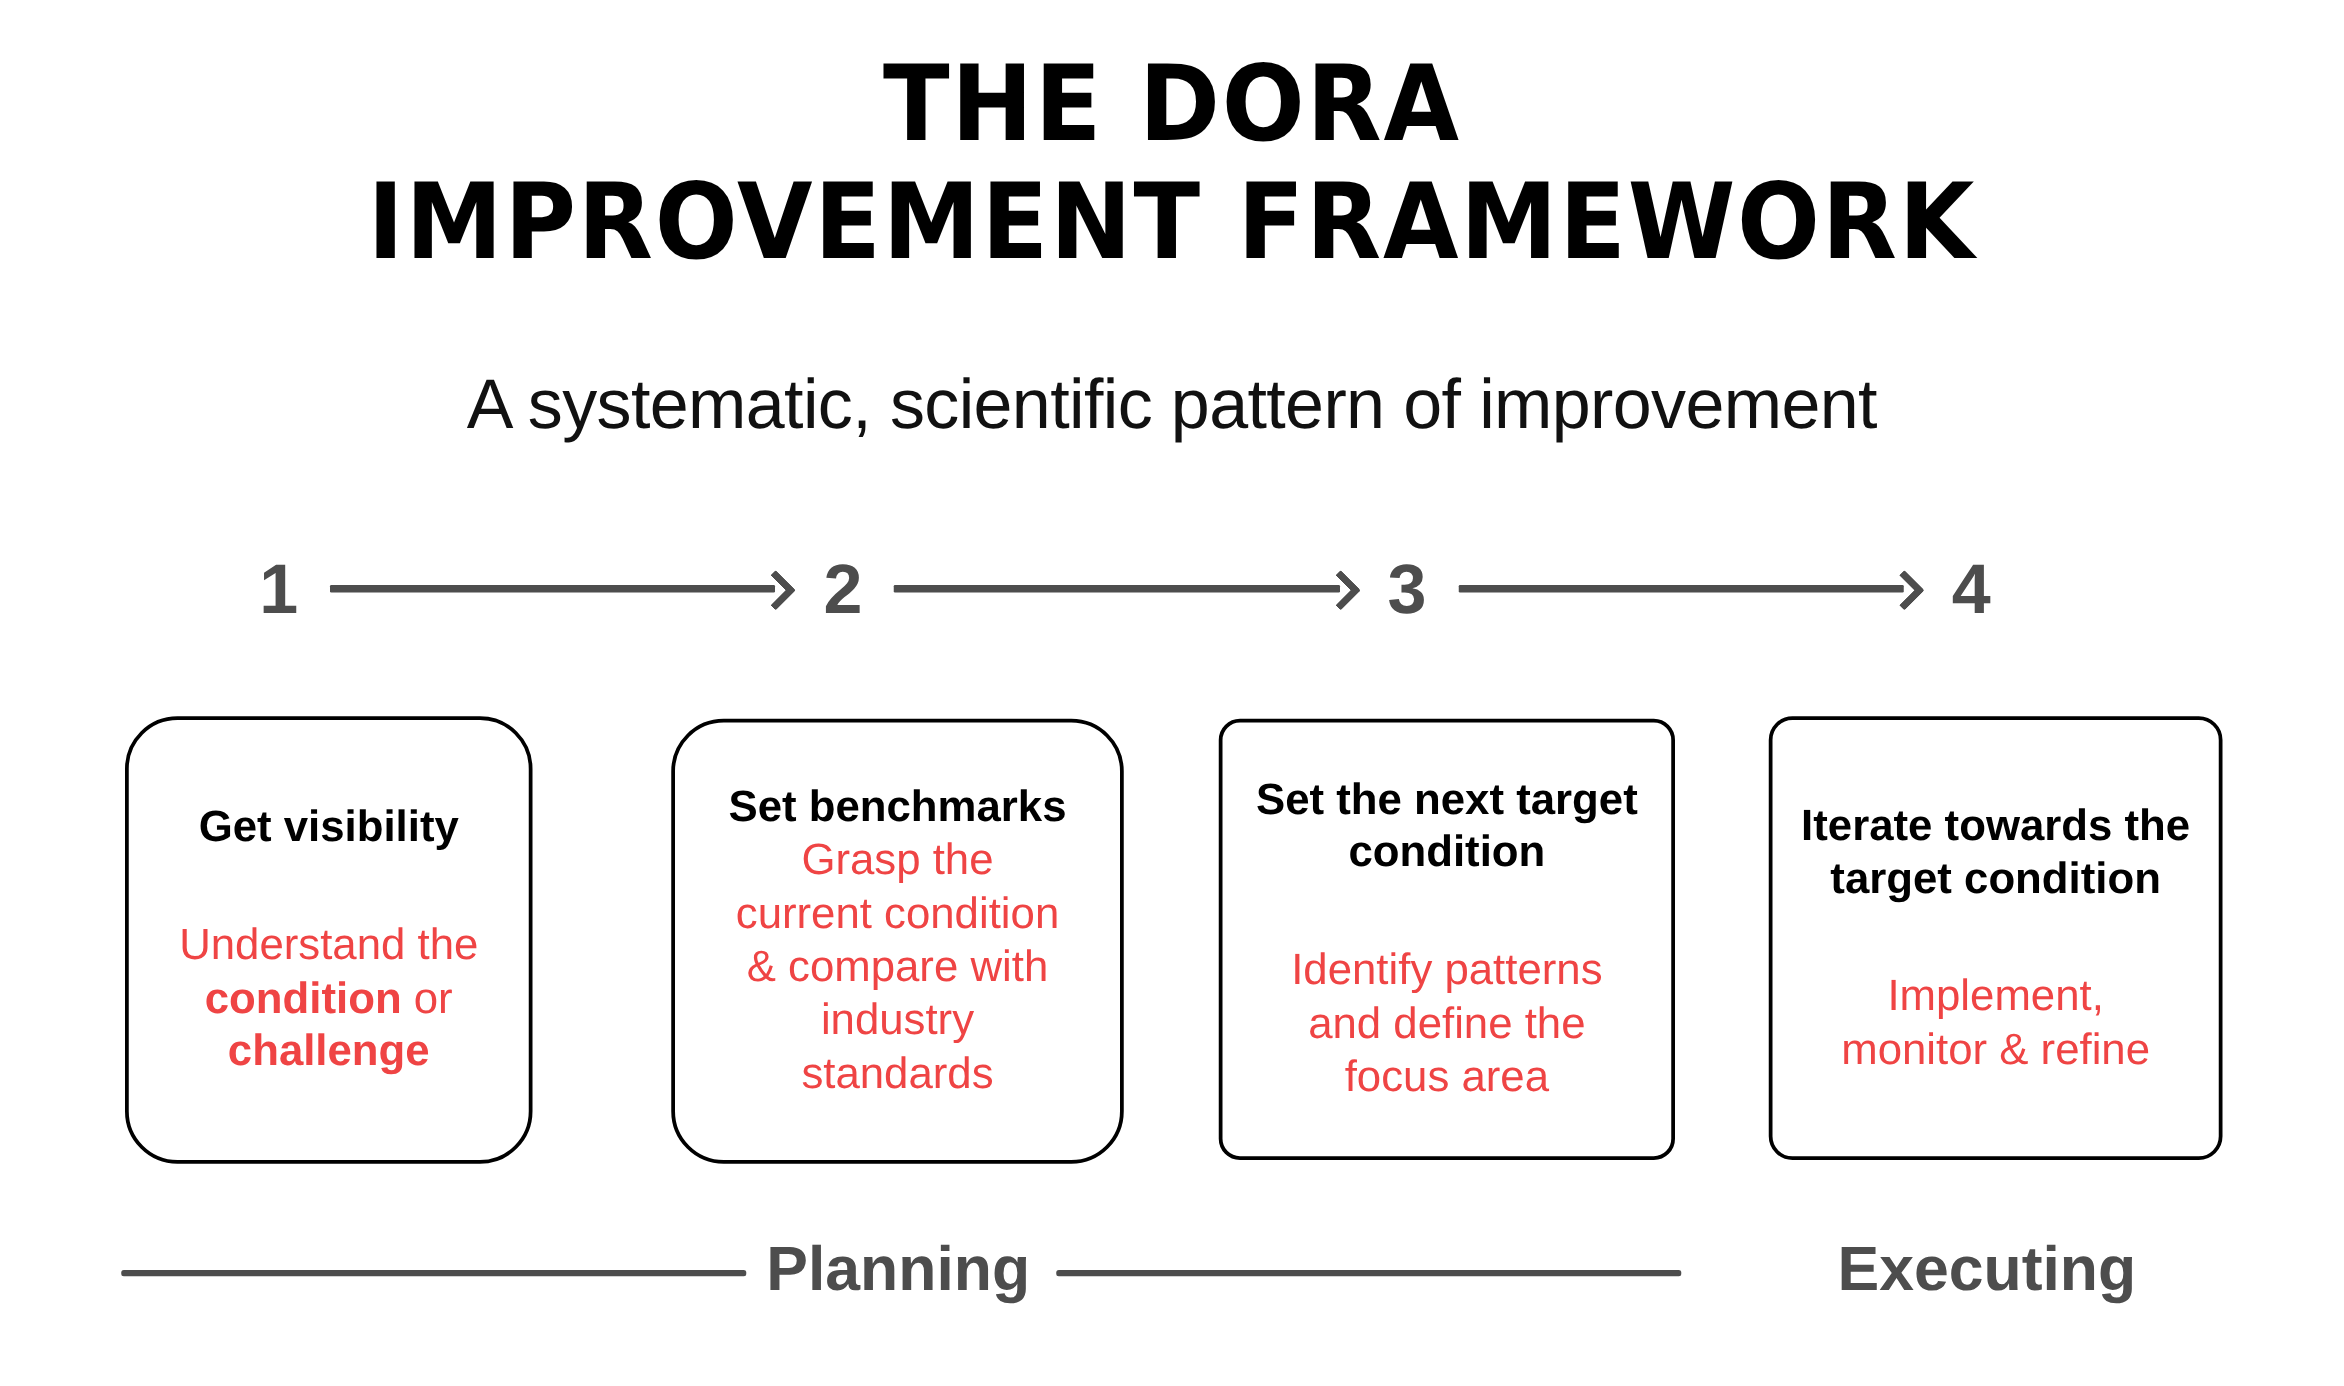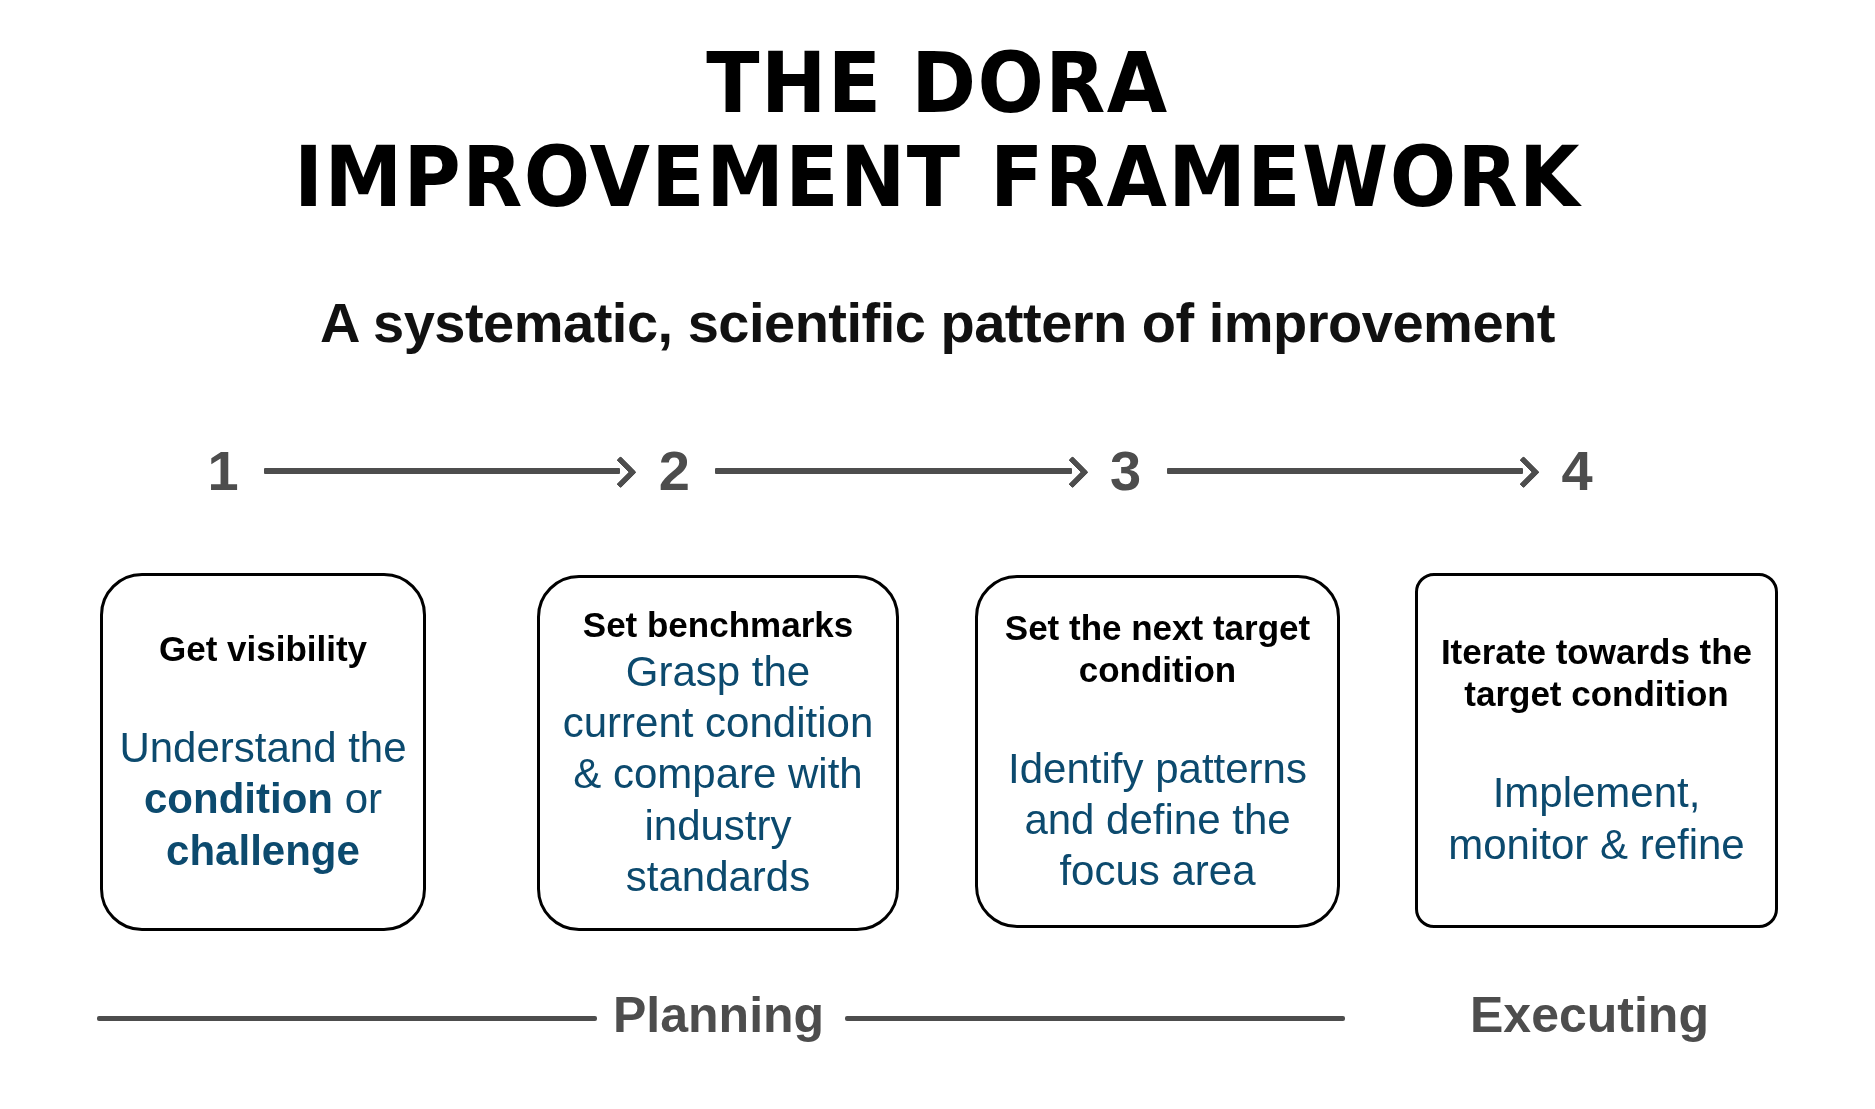--- a/index.html
+++ b/index.html
@@ -43,21 +43,21 @@
   }
 
   
   .subtitle {
     position: absolute;
     left: 0;
     top: 272px;
     width: 1875px;
     text-align: center;
     font-family: "Liberation Sans", sans-serif;
-    font-weight: 700;
+    font-weight: 400;
     font-size: 56px;
     letter-spacing: -0.5px;
     color: #111111;
   }
 
   
   .steps-row {
     position: absolute;
     left: 200px;
     top: 418px;
@@ -123,32 +123,32 @@
   .card .heading {
     font-family: "Liberation Sans", sans-serif;
     font-weight: bold;
     font-size: 35px;
     line-height: 1.2;
     color: #000000;
   }
   .card .body {
     font-family: "Liberation Sans", sans-serif;
     font-weight: 400;
-    font-size: 42px;
+    font-size: 35px;
     line-height: 1.22;
-    color: #0c4a6e;
+    color: #ef4444;
   }
   .card .body b {
     font-weight: bold;
   }
   .gap-lg { height: 52px; }
 
   #card-1 { left: 100px;  top: 555px; width: 326px; height: 358px; }
   #card-2 { left: 537px;  top: 557px; width: 362px; height: 356px; }
-  #card-3 { left: 975px;  top: 557px; width: 365px; height: 353px; }
+  #card-3 { left: 975px;  top: 557px; width: 365px; height: 353px; border-radius: 17px; }
   #card-4 { left: 1415px; top: 555px; width: 363px; height: 355px; border-radius: 19px; }
 
   
   .phase-bar {
     position: absolute;
     left: 0;
     top: 972px;
     width: 1613px;
     height: 80px;
   }

